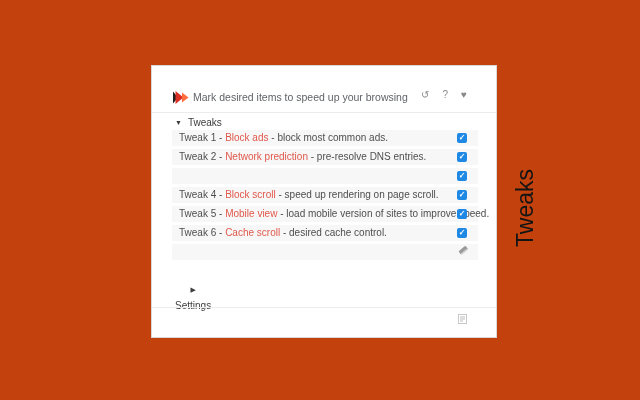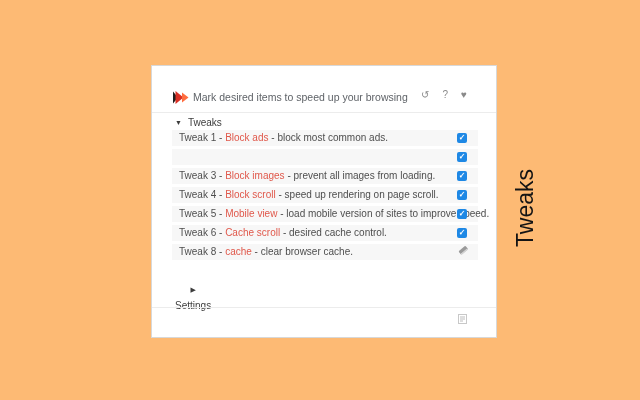--- a/index.html
+++ b/index.html
@@ -12,21 +12,21 @@
     --divider: #ececec;
     --side-text: #141414;
   }
   * { margin: 0; padding: 0; box-sizing: border-box; }
   html, body { background: #fff; }
   body { font-family: "Liberation Sans", sans-serif; }
   .canvas {
     position: relative;
     width: 640px;
     height: 400px;
-    background: #fdba74;
+    background: #c2410c;
     overflow: hidden;
     padding-left: 9px;
   }
   .popup {
     position: absolute;
     left: 151px;
     top: 65px;
     width: 346px;
     height: 273px;
     background: #ffffff;
@@ -187,40 +187,39 @@
       <span class="arrow">▼</span>
       <span class="section-label">Tweaks</span>
     </div>
 
     <div class="rows" id="tweak-rows">
         <div class="row">
           <span class="row-text"><span class="row-prefix">Tweak 1</span><span class="row-sep"> - </span><span class="row-link">Block ads</span><span class="row-sep"> - </span><span class="row-desc">block most common ads.</span></span>
           <span class="ctl checkbox">✓</span>
         </div>
         <div class="row">
-          <span class="ctl checkbox">✓</span>
-        </div>
-        <div class="row">
-          <span class="row-text"><span class="row-prefix">Tweak 3</span><span class="row-sep"> - </span><span class="row-link">Block images</span><span class="row-sep"> - </span><span class="row-desc">prevent all images from loading.</span></span>
+          <span class="row-text"><span class="row-prefix">Tweak 2</span><span class="row-sep"> - </span><span class="row-link">Network prediction</span><span class="row-sep"> - </span><span class="row-desc">pre-resolve DNS entries.</span></span>
+          <span class="ctl checkbox">✓</span>
+        </div>
+        <div class="row">
           <span class="ctl checkbox">✓</span>
         </div>
         <div class="row">
           <span class="row-text"><span class="row-prefix">Tweak 4</span><span class="row-sep"> - </span><span class="row-link">Block scroll</span><span class="row-sep"> - </span><span class="row-desc">speed up rendering on page scroll.</span></span>
           <span class="ctl checkbox">✓</span>
         </div>
         <div class="row">
           <span class="row-text"><span class="row-prefix">Tweak 5</span><span class="row-sep"> - </span><span class="row-link">Mobile view</span><span class="row-sep"> - </span><span class="row-desc">load mobile version of sites to improve speed.</span></span>
           <span class="ctl checkbox">✓</span>
         </div>
         <div class="row">
           <span class="row-text"><span class="row-prefix">Tweak 6</span><span class="row-sep"> - </span><span class="row-link">Cache scroll</span><span class="row-sep"> - </span><span class="row-desc">desired cache control.</span></span>
           <span class="ctl checkbox">✓</span>
         </div>
         <div class="row">
-          <span class="row-text"><span class="row-prefix">Tweak 8</span><span class="row-sep"> - </span><span class="row-link">cache</span><span class="row-sep"> - </span><span class="row-desc">clear browser cache.</span></span>
           <span class="ctl eraser">
             <span class="eraser-shape"></span>
           </span>
         </div>
       </div>
 
     <div class="section-header settings-header">
       <span class="arrow">▶</span>
       <span class="section-label">Settings</span>
     </div>

